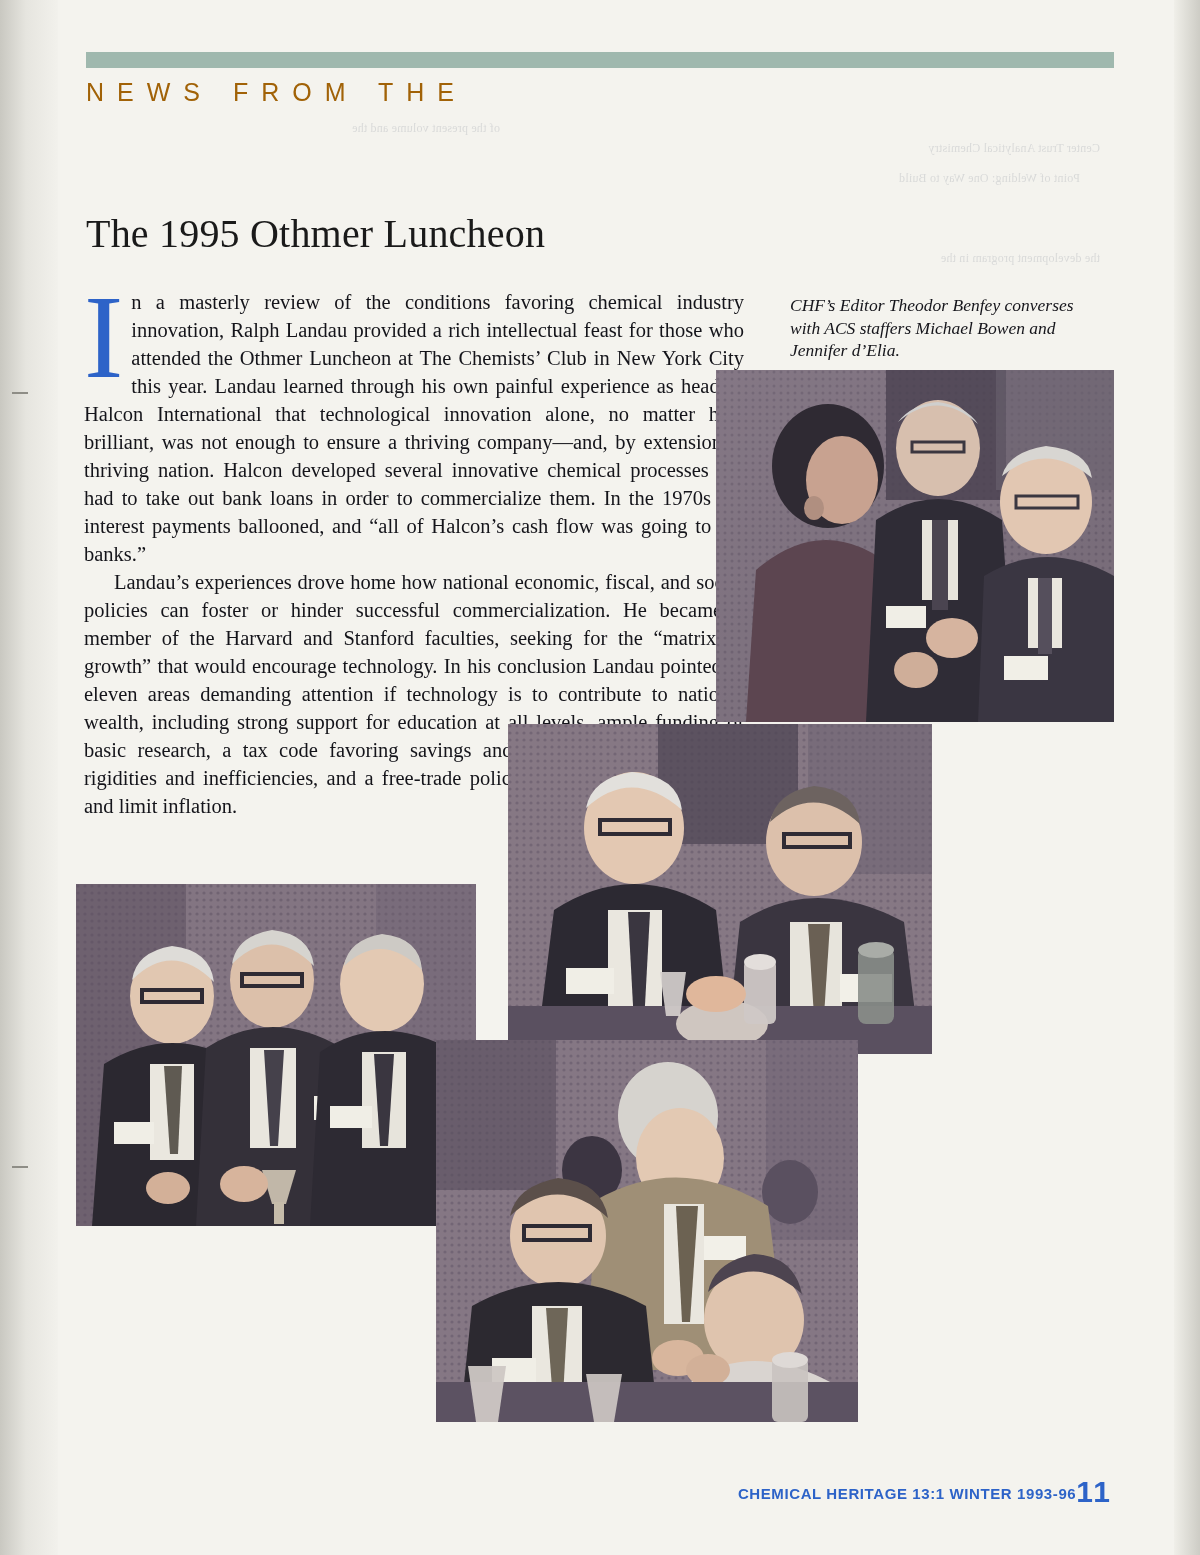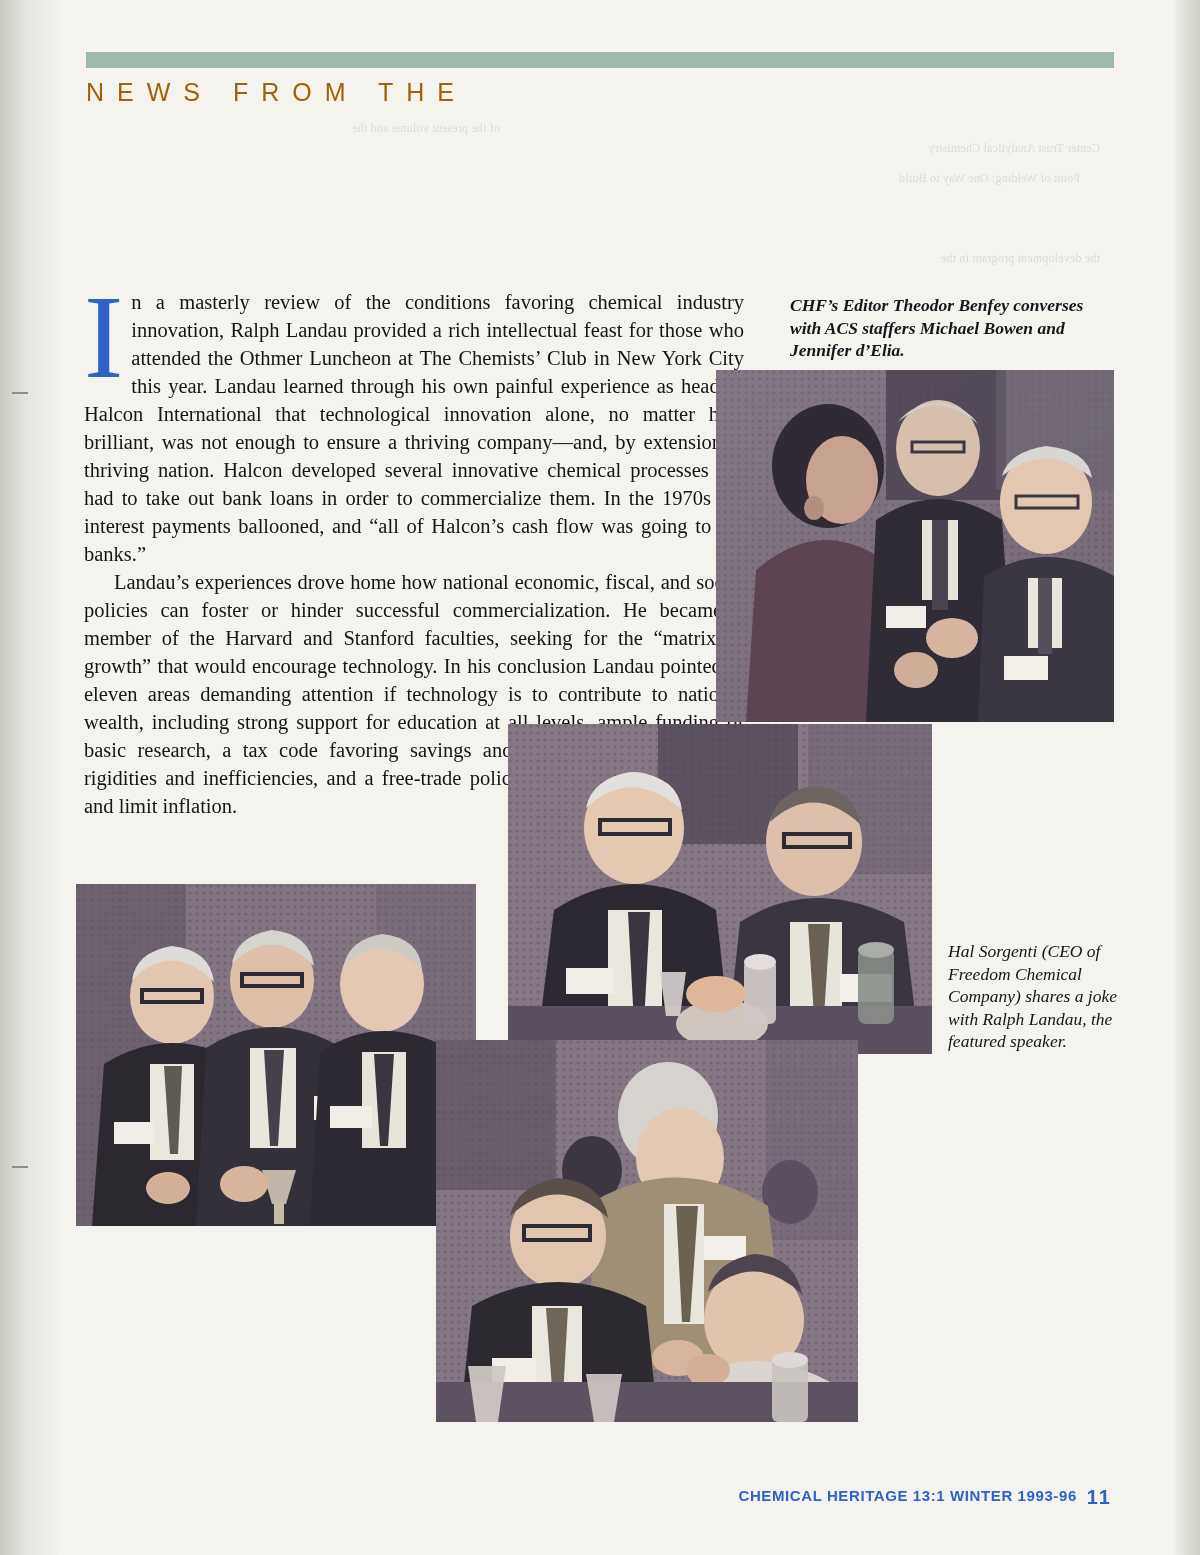--- a/index.html
+++ b/index.html
@@ -141,23 +141,22 @@
     position: absolute;
     right: 88px; bottom: 46px;
     z-index: 6;
     font-family: "Liberation Sans", sans-serif;
     color: #2d63c8;
     font-weight: bold;
     font-size: 15px;
     letter-spacing: 0.6px;
   }
   .footer .pageno {
-    font-size: 20px;
+    font-size: 30px;
     letter-spacing: 2px;
-    margin-left: 10px;
     vertical-align: -3px;
   }
   .tick {
     position: absolute;
     left: 12px;
     width: 16px; height: 2px;
     background: #8e8d86;
     z-index: 3;
   }
 </style>
@@ -171,20 +170,21 @@
   <div class="tick" style="top:1166px"></div>
 
   <div class="ghost" style="left:780px; top:170px; width:300px;">Point of Welding: One Way to Build</div>
   <div class="ghost" style="left:780px; top:140px; width:320px;">Center Trust Analytical Chemistry</div>
   <div class="ghost" style="left:80px; top:120px; width:420px;">of the present volume and the</div>
   <div class="ghost" style="left:780px; top:250px; width:320px;">the development program in the</div>
 
   <div class="header-bar"></div>
   <div class="kicker">NEWS FROM THE</div>
 
+  <div class="headline">The 1995 Othmer Luncheon</div>
 
   <div class="body-col">
     <div class="shape-right" style="height:248px; width:0;"></div>
     <span class="dropcap">I</span>
     <p>n a masterly review of the conditions favoring chemical industry innovation, Ralph Landau provided a rich intellectual feast for those who attended the Othmer Luncheon at The Chemists’ Club in New York City this year. Landau learned through his own painful experience as head of Halcon International that technological innovation alone, no matter how brilliant, was not enough to ensure a thriving company—and, by extension, a thriving nation. Halcon developed several innovative chemical processes but had to take out bank loans in order to commercialize them. In the 1970s the interest payments ballooned, and “all of Halcon’s cash flow was going to the banks.”</p>
     <p class="indent">Landau’s experiences drove home how national economic, fiscal, and social policies can foster or hinder successful commercialization. He became a member of the Harvard and Stanford faculties, seeking for the “matrix of growth” that would encourage technology. In his conclusion Landau pointed to eleven areas demanding attention if technology is to contribute to national wealth, including strong support for education at all levels, ample funding of basic research, a tax code favoring savings and investments, reduction of rigidities and inefficiencies, and a free-trade policy to encourage competition and limit inflation.</p>
   </div>
 
   <div class="photo" style="left:716px; top:370px; width:398px; height:352px;">
     <svg class="inner" viewBox="0 0 398 352" preserveAspectRatio="none">
@@ -221,21 +221,21 @@
       <rect x="300" y="126" width="62" height="12" fill="none" stroke="#3b3740" stroke-width="3"></rect>
       <path d="M268 206 Q330 168 398 206 L398 352 L262 352 Z" fill="#3a3642"></path>
       <rect x="312" y="208" width="34" height="70" fill="#e9e6de"></rect>
       <rect x="322" y="208" width="14" height="76" fill="#554f5c"></rect>
       <rect x="288" y="286" width="44" height="24" fill="#f1efe7"></rect>
 
       <ellipse cx="236" cy="268" rx="26" ry="20" fill="#d6b49f"></ellipse>
       <ellipse cx="200" cy="300" rx="22" ry="18" fill="#cfae99"></ellipse>
     </svg>
   </div>
-  <div class="caption" style="left:790px; top:294px; width:310px;font-weight:bold;">CHF’s Editor Theodor Benfey converses with ACS staffers Michael Bowen and Jennifer d’Elia.</div>
+  <div class="caption" style="left:790px; top:294px; width:310px;">CHF’s Editor Theodor Benfey converses with ACS staffers Michael Bowen and Jennifer d’Elia.</div>
 
   <div class="photo" style="left:508px; top:724px; width:424px; height:330px;">
     <svg class="inner" viewBox="0 0 424 330" preserveAspectRatio="none">
       <defs>
         <pattern id="dots2" width="7" height="7" patternUnits="userSpaceOnUse">
           <rect width="7" height="7" fill="#8e7f8a"></rect>
           <circle cx="2" cy="2" r="1.6" fill="#6e6272"></circle>
         </pattern>
       </defs>
       <rect width="424" height="330" fill="#7b6d7a"></rect>
@@ -262,21 +262,20 @@
       <rect x="0" y="282" width="424" height="48" fill="#5a5060"></rect>
       <ellipse cx="214" cy="300" rx="46" ry="24" fill="#cfc6c0"></ellipse>
       <path d="M152 248 l26 0 l-6 44 l-14 0 Z" fill="#d7d2cf" opacity="0.9"></path>
       <rect x="236" y="236" width="32" height="64" rx="6" fill="#cfc8c6" opacity="0.95"></rect>
       <ellipse cx="252" cy="238" rx="16" ry="8" fill="#e3dedb"></ellipse>
       <rect x="350" y="224" width="36" height="76" rx="8" fill="#8a8e8a" opacity="0.9"></rect>
       <ellipse cx="368" cy="226" rx="18" ry="8" fill="#a9aca7"></ellipse>
       <ellipse cx="208" cy="270" rx="30" ry="18" fill="#e0b79b"></ellipse>
     </svg>
   </div>
-  <div class="caption" style="left:948px; top:940px; width:176px;">Hal Sorgenti (CEO of Freedom Chemical Company) shares a joke with Ralph Landau, the featured speaker.</div>
 
   <div class="photo" style="left:76px; top:884px; width:400px; height:342px;">
     <svg class="inner" viewBox="0 0 400 342" preserveAspectRatio="none">
       <defs>
         <pattern id="dots3" width="7" height="7" patternUnits="userSpaceOnUse">
           <rect width="7" height="7" fill="#8a7c88"></rect>
           <circle cx="2" cy="2" r="1.6" fill="#6b5f6e"></circle>
         </pattern>
       </defs>
       <rect width="400" height="342" fill="#786a78"></rect>

